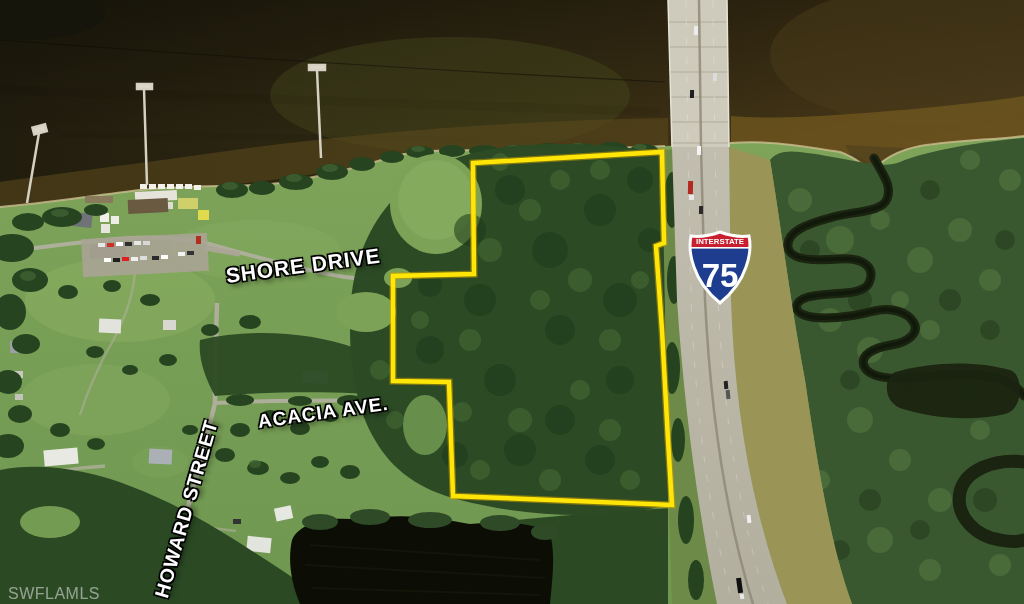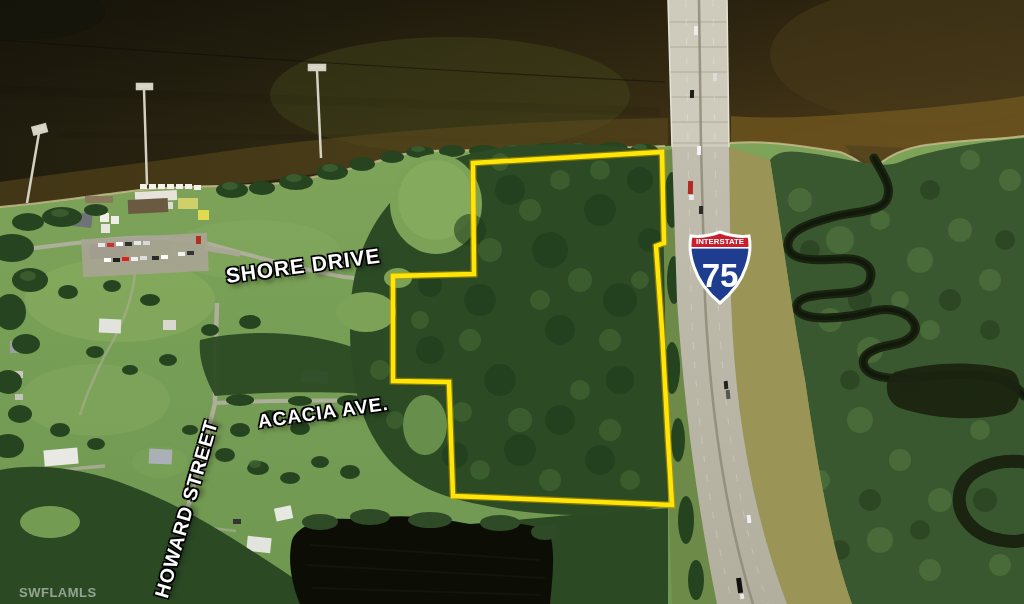--- a/index.html
+++ b/index.html
@@ -14,21 +14,21 @@
     text-shadow:-1.5px -1.5px 0 #000,1.5px -1.5px 0 #000,-1.5px 1.5px 0 #000,
                 1.5px 1.5px 0 #000,0 0 3px rgba(0,0,0,.9),3px 4px 5px rgba(0,0,0,.55);
   }
   .label.shore{left:226px;top:264px;font-size:21px;transform:rotate(-7.5deg);transform-origin:left center;}
   .label.acacia{left:258px;top:411px;font-size:19px;transform:rotate(-8deg);transform-origin:left center;}
   .label.howard{
     left:92px;top:497px;width:190px;height:24px;text-align:center;font-size:19.5px;
     transform:rotate(-74deg);transform-origin:center center;
   }
   .watermark{
-    position:absolute;left:19px;top:585px;font-size:13px;font-weight:bold;
+    position:absolute;left:8px;top:585px;font-size:16px;font-weight:normal;
     color:rgba(235,235,235,.55);letter-spacing:.5px;
   }
   .shield{position:absolute;left:687px;top:230px;width:66px;height:75px;}
 </style>
 </head>
 <body>
 
 <div class="stage">
 
 <svg class="scene" width="1024" height="604" viewBox="0 0 1024 604">

